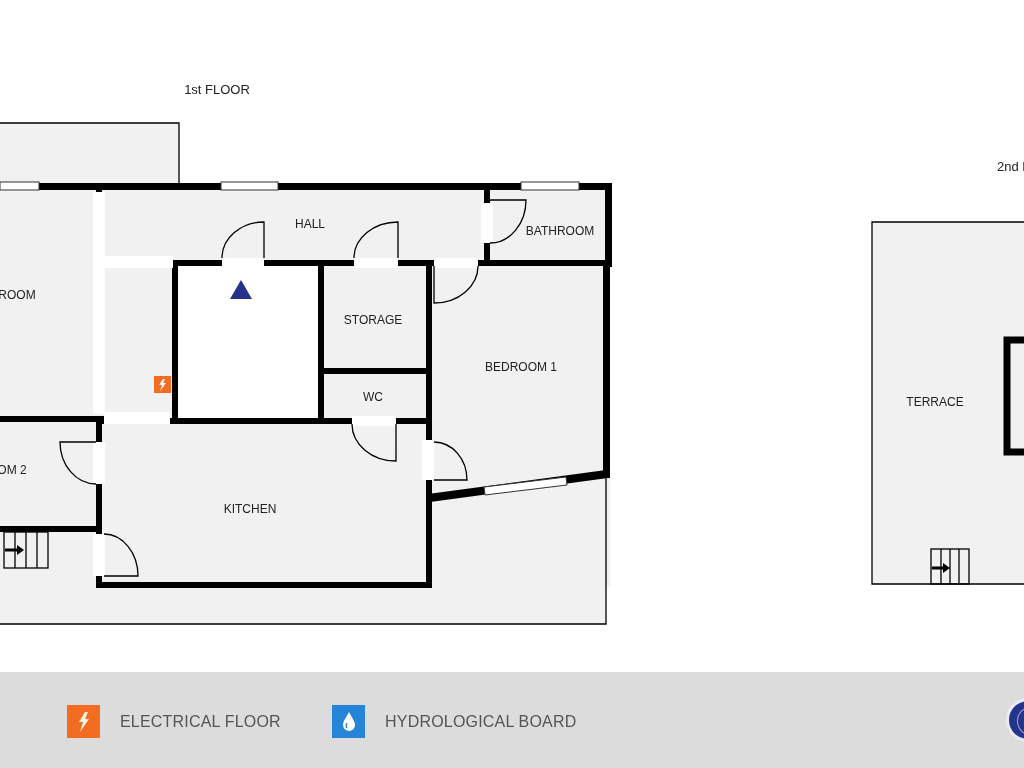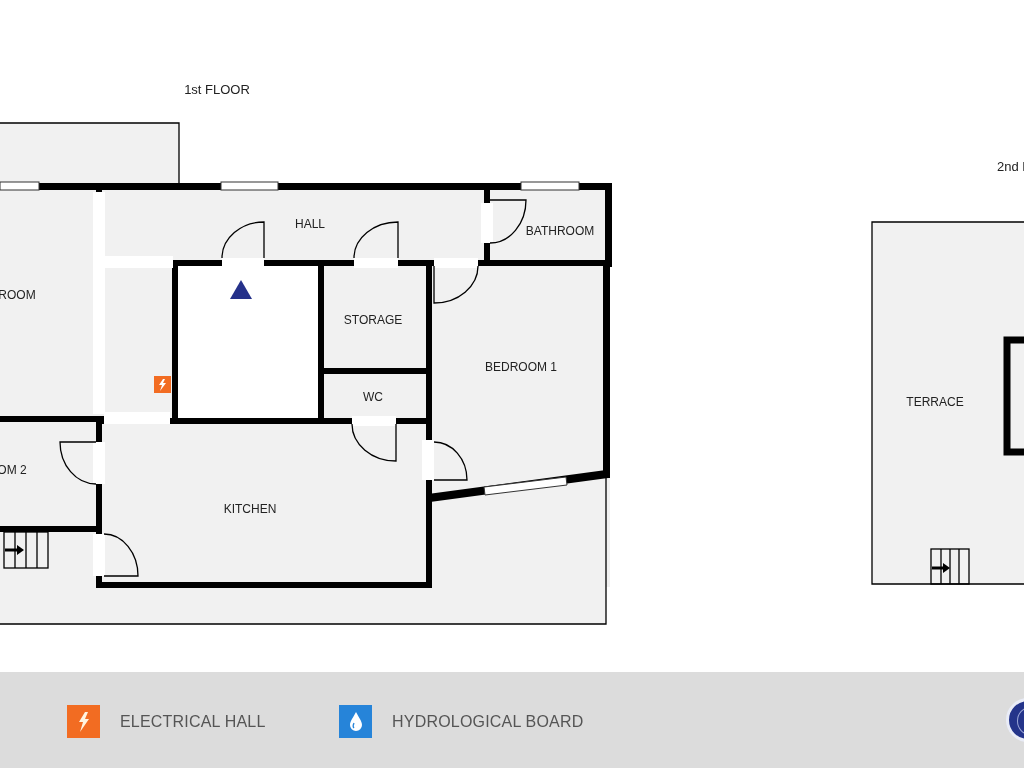--- a/index.html
+++ b/index.html
@@ -171,23 +171,23 @@
   </g>
 </svg>
 
 <div class="legend-bar">
   <div class="legend-item" style="left:67px;">
     <div class="legend-icon" style="background:#f26c22;">
       <svg width="16" height="22" viewBox="0 0 16 22">
         <path d="M9,1 L3,11 L7,11 L4,21 L13,8 L9,8 L12,1 Z" fill="#fff4e0"></path>
       </svg>
     </div>
-    <span class="legend-text">ELECTRICAL HALL</span>
+    <span class="legend-text">ELECTRICAL FLOOR</span>
   </div>
-  <div class="legend-item" style="left:339px;">
+  <div class="legend-item" style="left:332px;">
     <div class="legend-icon" style="background:#2684d9;">
       <svg width="16" height="22" viewBox="0 0 16 22">
         <path d="M8,1 C5,7 2,10 2,14 A6,6 0 0 0 14,14 C14,10 11,7 8,1 Z" fill="#fff"></path>
         <path d="M6,12 C5,14 5,16 6,17" stroke="#2684d9" stroke-width="1.3" fill="none"></path>
       </svg>
     </div>
     <span class="legend-text">HYDROLOGICAL BOARD</span>
   </div>
   <div class="logo">
     <div class="logo-inner"></div>

